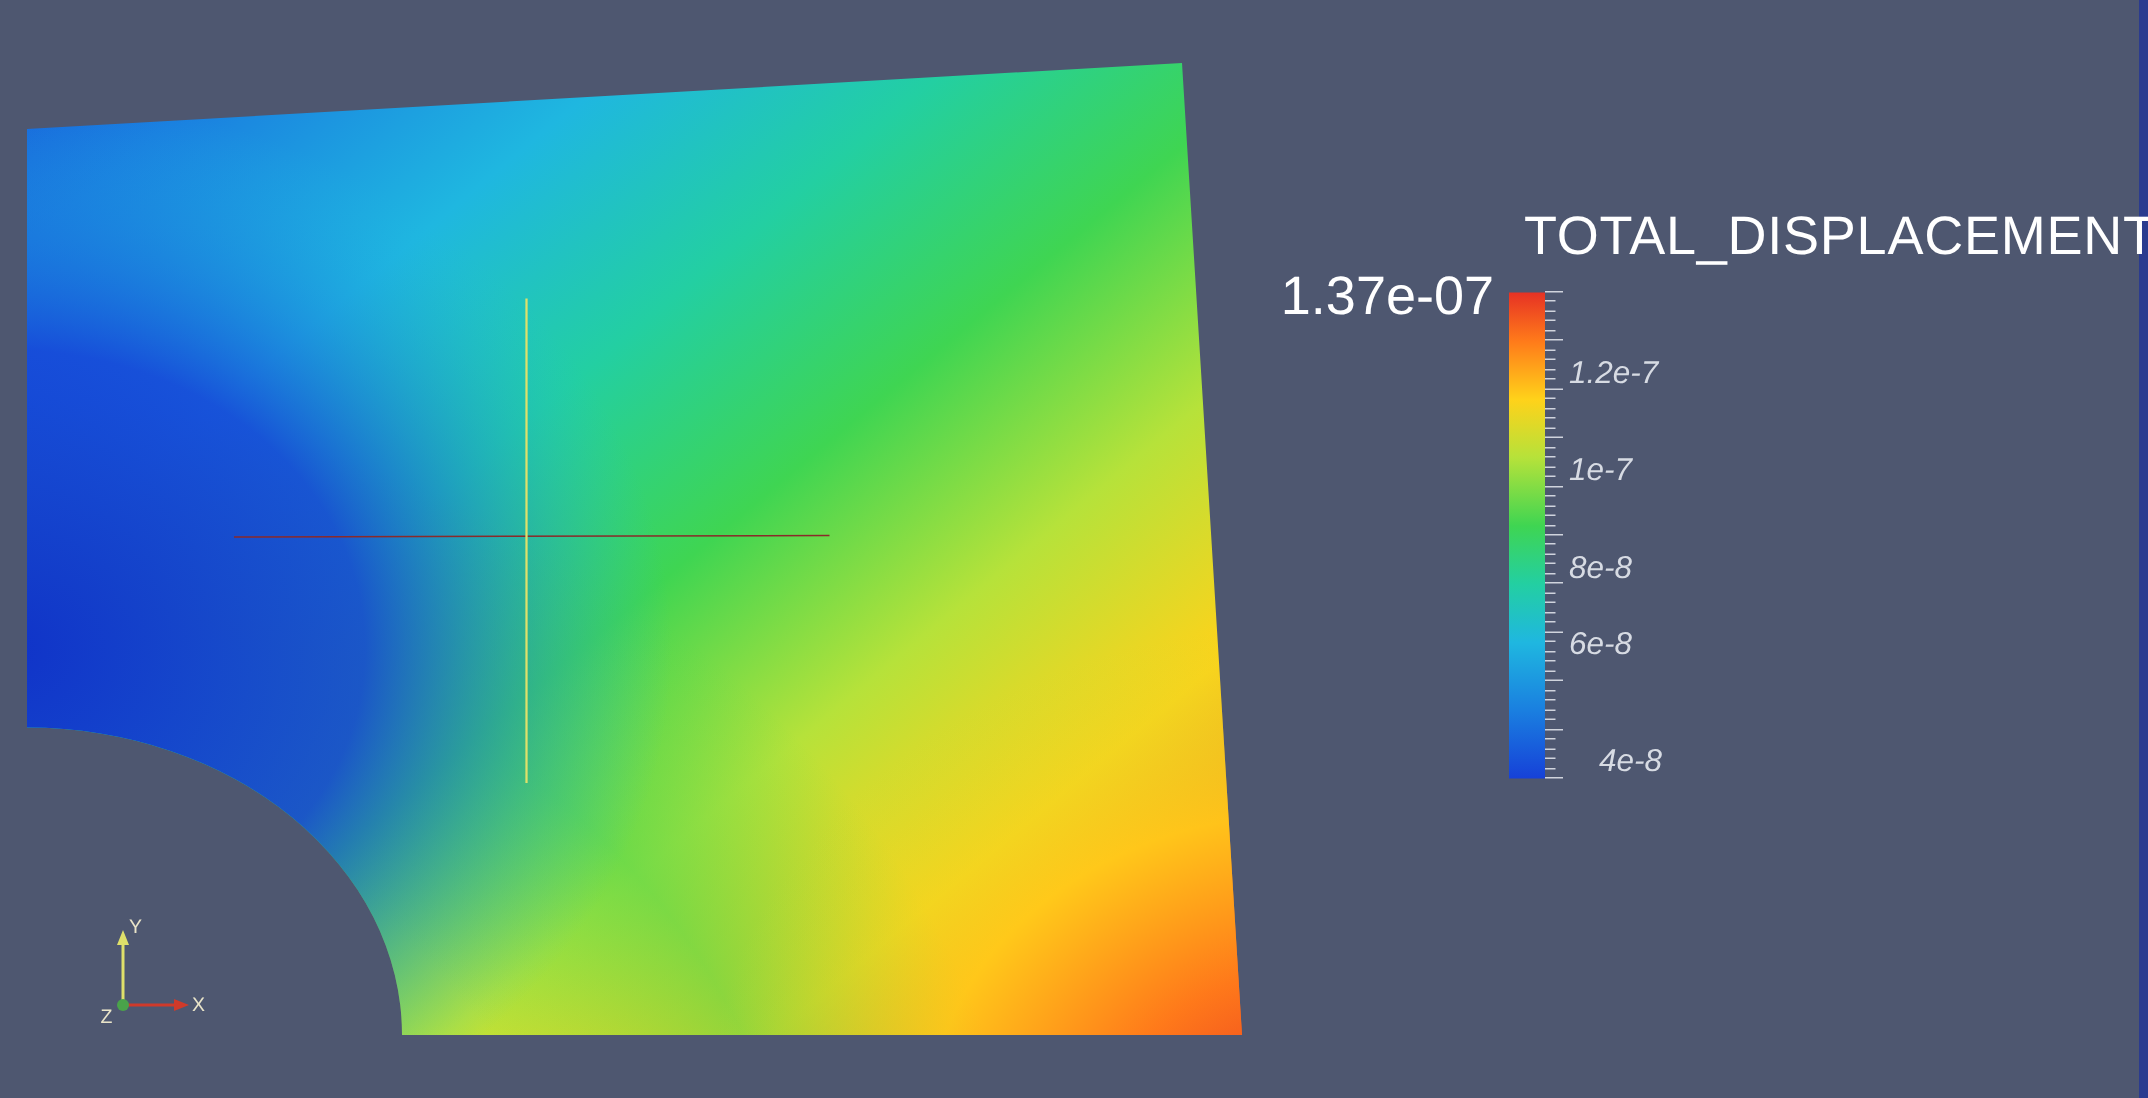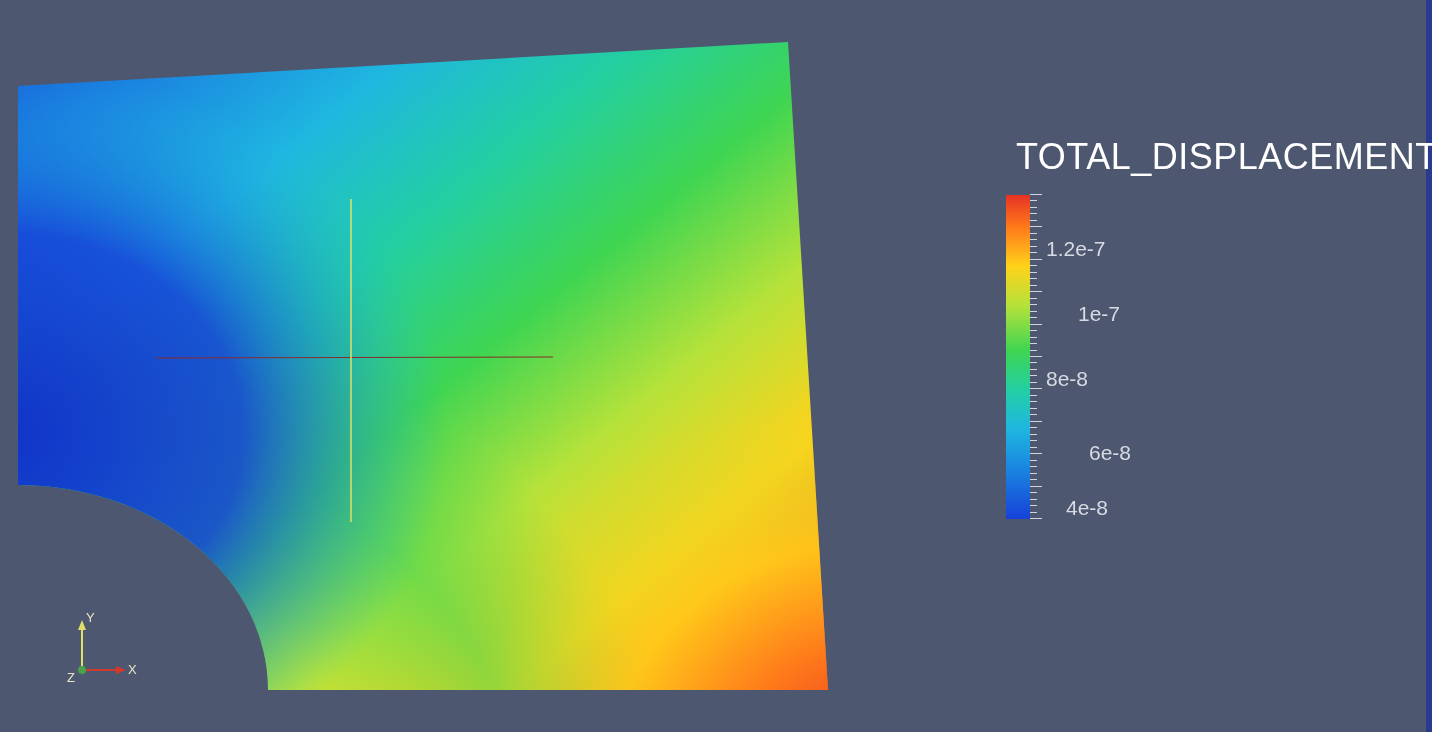--- a/index.html
+++ b/index.html
@@ -88,20 +88,21 @@
        #1fb7e0 72%,
        #1a7fe0 86%,
        #1641d8 100%);
   }
   .ticks {
     position: absolute;
     top: 194px;
     left: 1030px;
     height: 326px;
     width: 120px;
+    font-style: italic;
   }
   .tick-line {
     position: absolute;
     left: 0;
     height: 1px;
     background: #d0d4dd;
   }
   .tick-line.major { width: 12px; }
   .tick-line.minor { width: 7px; }
   .tick-label {
@@ -189,20 +190,21 @@
       <polygon points="64,60 54,56 54,64" fill="#d03a2a"></polygon>
 
       <circle cx="20" cy="60" r="4" fill="#4aa34a"></circle>
       <text class="axis-label" x="24" y="12">Y</text>
       <text class="axis-label" x="66" y="64">X</text>
       <text class="axis-label" x="5" y="72">Z</text>
     </svg>
   </div>
 
   <div class="legend-title">TOTAL_DISPLACEMENT</div>
+  <div class="legend-max">1.37e-07</div>
   <div class="colorbar"></div>
   <div class="ticks">
       <div class="tick-line major" style="top: 0px;"></div>
       <div class="tick-line minor" style="top: 6.48px;"></div>
       <div class="tick-line minor" style="top: 12.96px;"></div>
       <div class="tick-line minor" style="top: 19.44px;"></div>
       <div class="tick-line minor" style="top: 25.92px;"></div>
       <div class="tick-line major" style="top: 32.4px;"></div>
       <div class="tick-line minor" style="top: 38.88px;"></div>
       <div class="tick-line minor" style="top: 45.36px;"></div>
@@ -243,19 +245,19 @@
       <div class="tick-line minor" style="top: 272.16px;"></div>
       <div class="tick-line minor" style="top: 278.64px;"></div>
       <div class="tick-line minor" style="top: 285.12px;"></div>
       <div class="tick-line major" style="top: 291.6px;"></div>
       <div class="tick-line minor" style="top: 298.08px;"></div>
       <div class="tick-line minor" style="top: 304.56px;"></div>
       <div class="tick-line minor" style="top: 311.04px;"></div>
       <div class="tick-line minor" style="top: 317.52px;"></div>
       <div class="tick-line major" style="top: 324px;"></div>
       <div class="tick-label" style="top: 55.08px;">1.2e-7</div>
-      <div class="tick-label" style="top: 119.88px; margin-left: 32px;">1e-7</div>
+      <div class="tick-label" style="top: 119.88px;">1e-7</div>
       <div class="tick-label" style="top: 184.68px;">8e-8</div>
-      <div class="tick-label" style="top: 259px; margin-left: 43px;">6e-8</div>
+      <div class="tick-label" style="top: 236px;">6e-8</div>
       <div class="tick-label" style="top: 314.28px; margin-left: 20px;">4e-8</div>
     </div>
 
 </div>
 
 </body></html>

